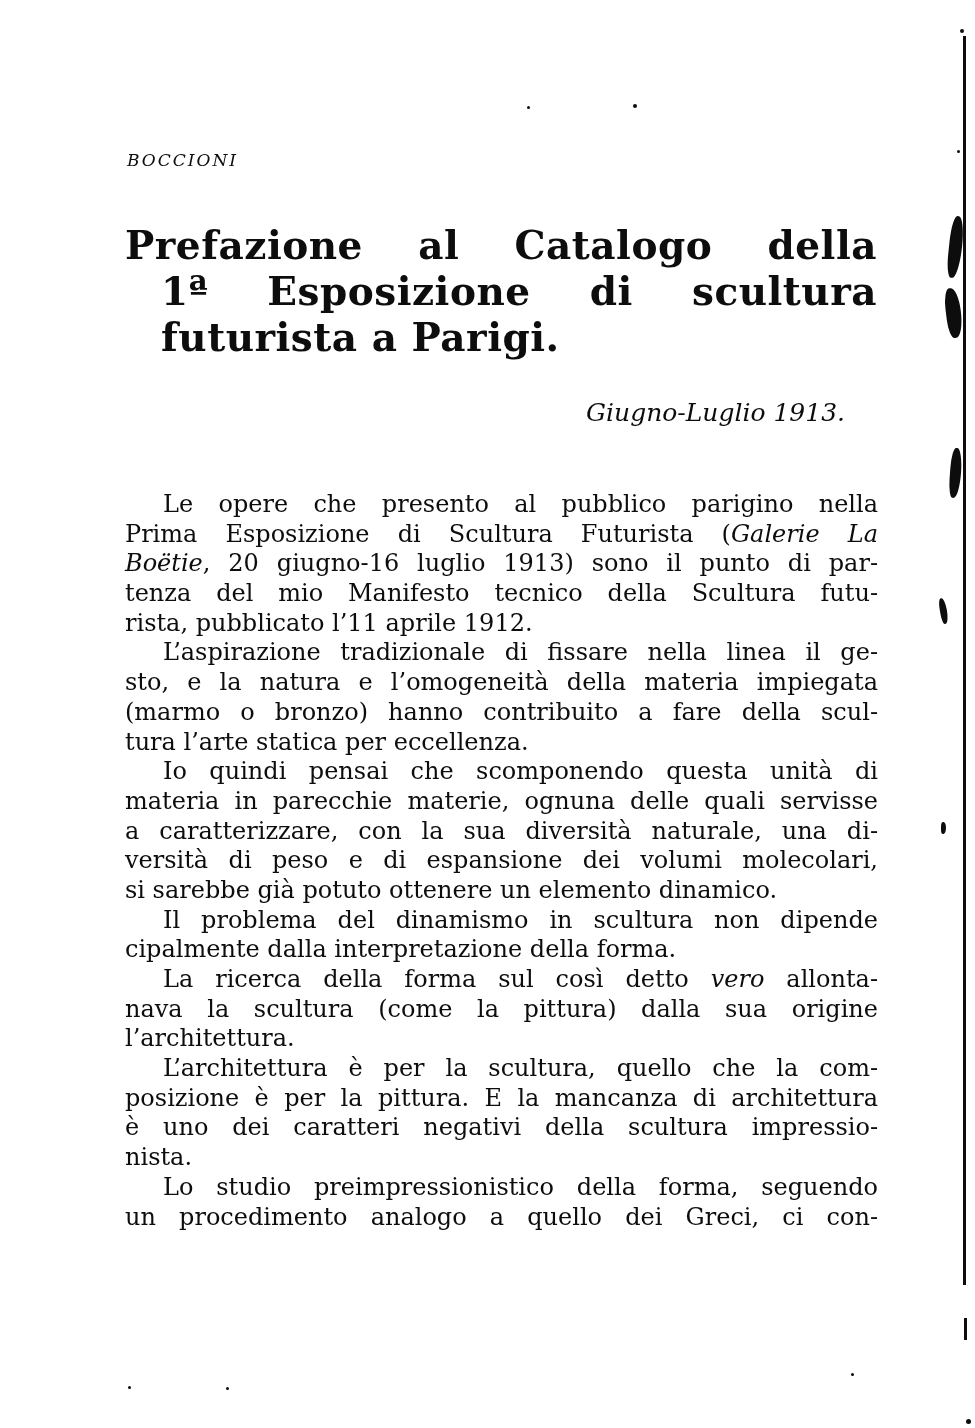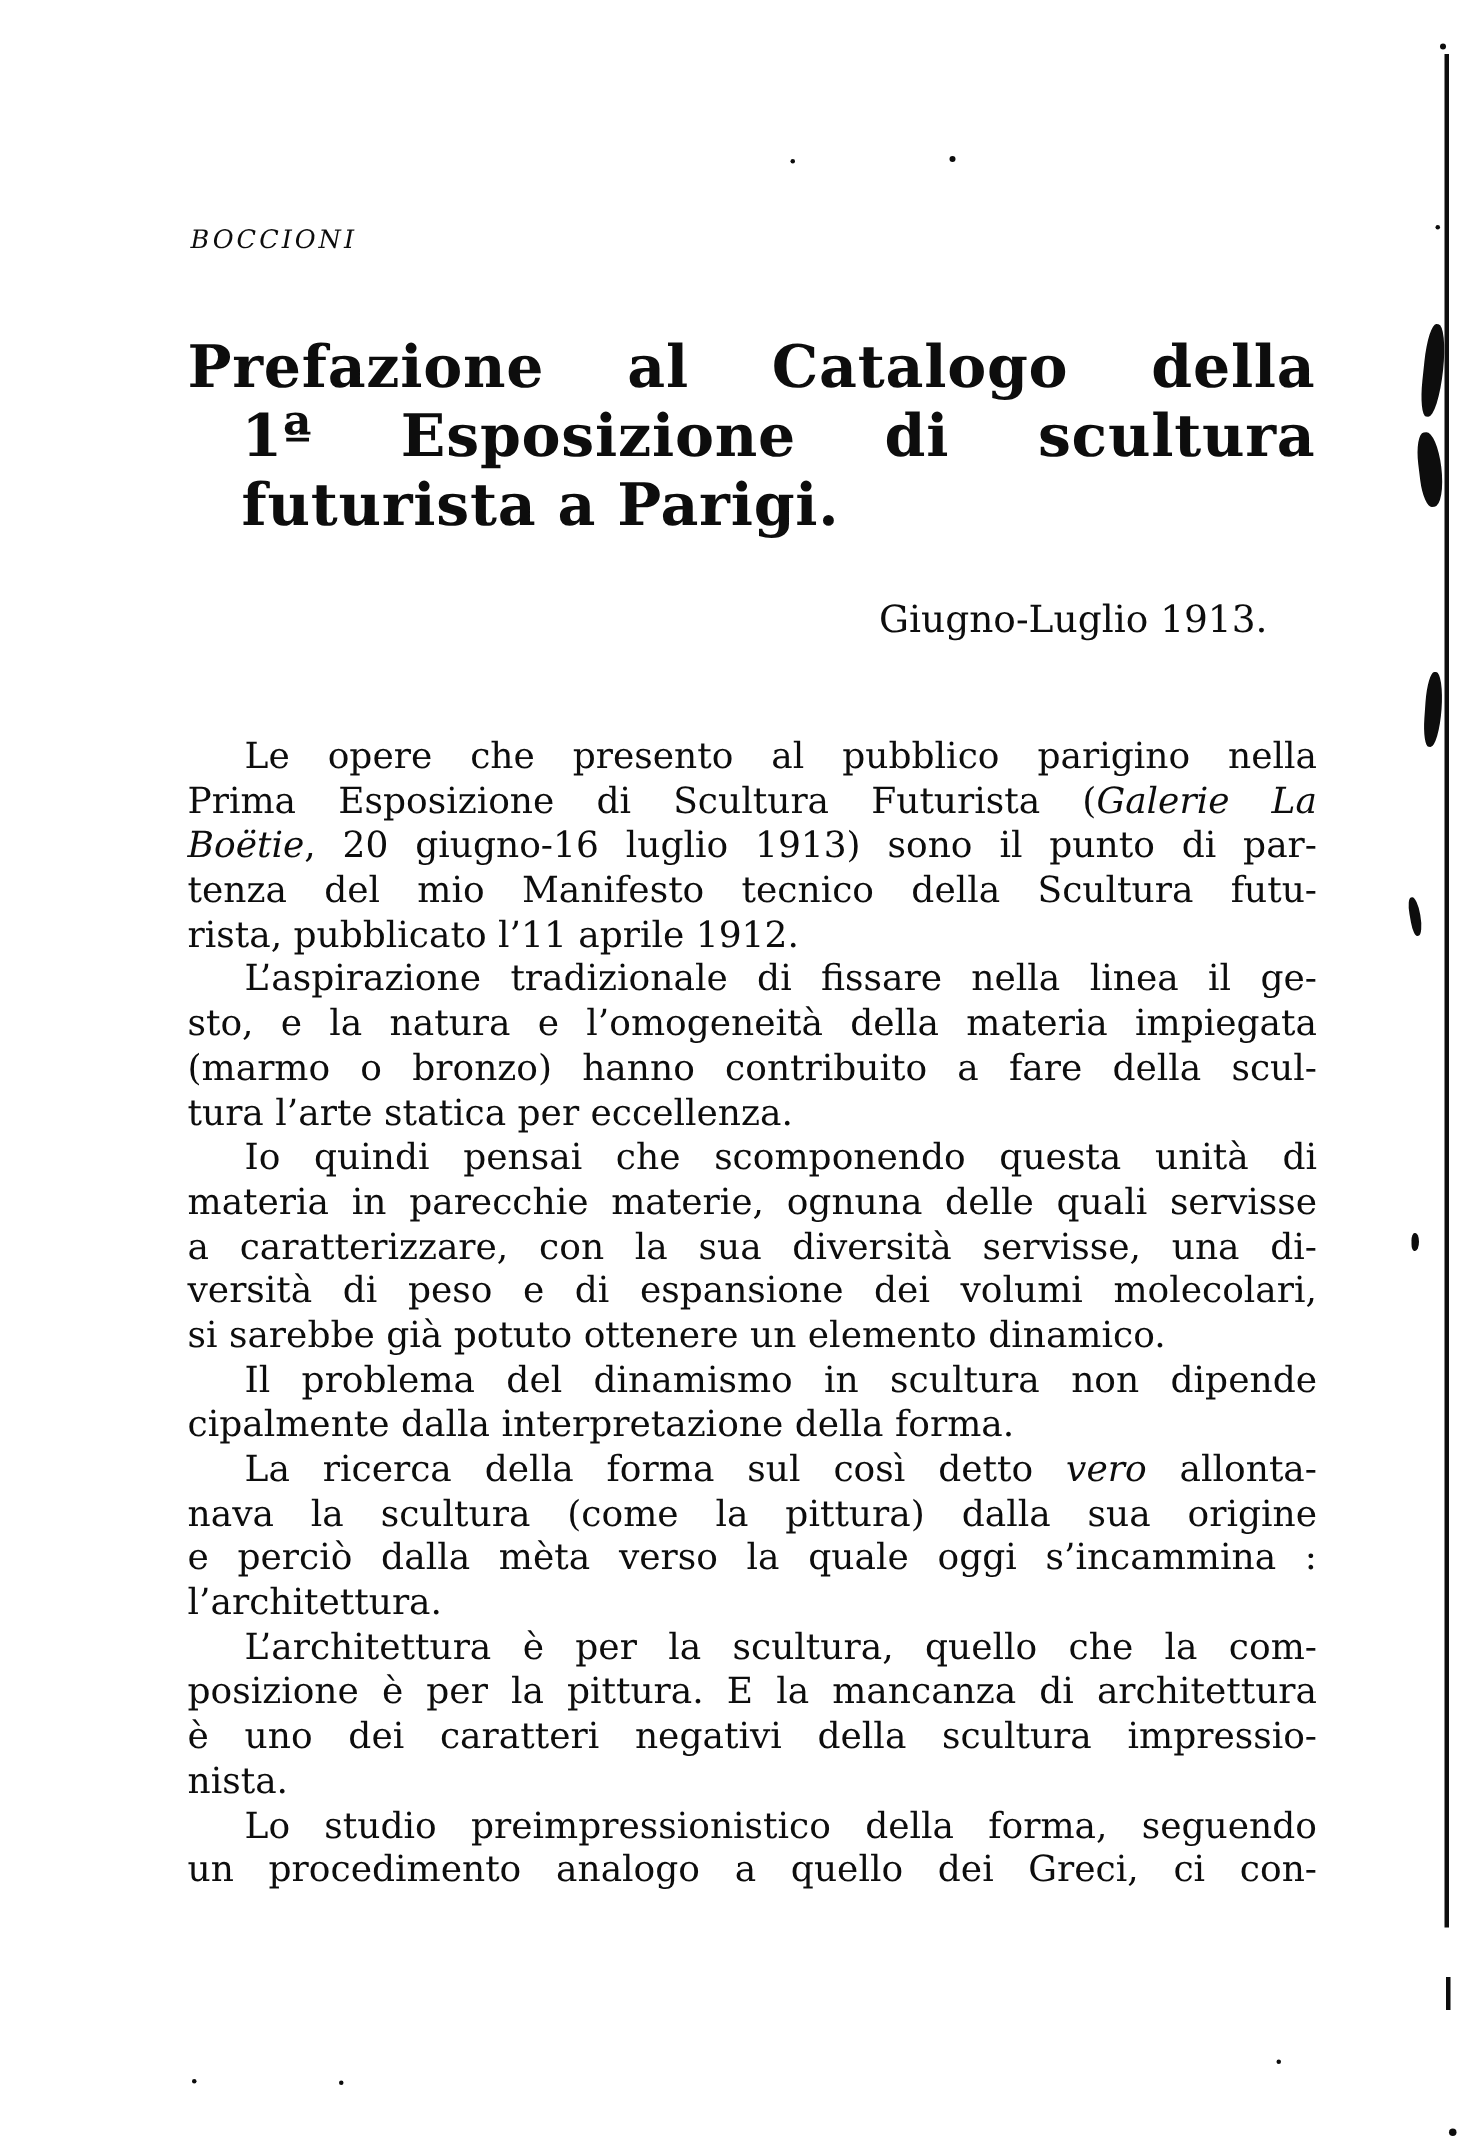--- a/index.html
+++ b/index.html
@@ -30,20 +30,21 @@
     line-height: 46px;
     letter-spacing: 0.5px;
   }
   .title .tl { text-align: justify; text-align-last: justify; }
   .title .tl.indent { padding-left: 36px; }
   .title .tl.lastline { text-align-last: left; }
   .dateline {
     position: absolute;
     right: 130px;
     top: 398px;
+    font-style: italic;
     font-size: 25px;
   }
   .body-text {
     position: absolute;
     left: 125px;
     top: 490px;
     width: 753px;
     font-size: 24px;
     line-height: 29.7px;
   }
@@ -75,28 +76,27 @@
       <div class="line"><span>Prima Esposizione di Scultura Futurista (</span><span class="it">Galerie La</span></div>
       <div class="line"><span class="it">Boëtie</span><span>, 20 giugno-16 luglio 1913) sono il punto di par-</span></div>
       <div class="line"><span>tenza del mio Manifesto tecnico della Scultura futu-</span></div>
       <div class="line plast"><span>rista, pubblicato l’11 aprile 1912.</span></div>
       <div class="line pfirst"><span>L’aspirazione tradizionale di fissare nella linea il ge-</span></div>
       <div class="line"><span>sto, e la natura e l’omogeneità della materia impiegata</span></div>
       <div class="line"><span>(marmo o bronzo) hanno contribuito a fare della scul-</span></div>
       <div class="line plast"><span>tura l’arte statica per eccellenza.</span></div>
       <div class="line pfirst"><span>Io quindi pensai che scomponendo questa unità di</span></div>
       <div class="line"><span>materia in parecchie materie, ognuna delle quali servisse</span></div>
-      <div class="line"><span>a caratterizzare, con la sua diversità servisse, una di-</span></div>
+      <div class="line"><span>a caratterizzare, con la sua diversità naturale, una di-</span></div>
       <div class="line"><span>versità di peso e di espansione dei volumi molecolari,</span></div>
       <div class="line plast"><span>si sarebbe già potuto ottenere un elemento dinamico.</span></div>
       <div class="line pfirst"><span>Il problema del dinamismo in scultura non dipende</span></div>
       <div class="line plast"><span>cipalmente dalla interpretazione della forma.</span></div>
       <div class="line pfirst"><span>La ricerca della forma sul così detto </span><span class="it">vero</span><span> allonta-</span></div>
       <div class="line"><span>nava la scultura (come la pittura) dalla sua origine</span></div>
-      <div class="line"><span>e perciò dalla mèta verso la quale oggi s’incammina :</span></div>
       <div class="line plast"><span>l’architettura.</span></div>
       <div class="line pfirst"><span>L’architettura è per la scultura, quello che la com-</span></div>
       <div class="line"><span>posizione è per la pittura. E la mancanza di architettura</span></div>
       <div class="line"><span>è uno dei caratteri negativi della scultura impressio-</span></div>
       <div class="line plast"><span>nista.</span></div>
       <div class="line pfirst"><span>Lo studio preimpressionistico della forma, seguendo</span></div>
       <div class="line"><span>un procedimento analogo a quello dei Greci, ci con-</span></div>
     </div>
 
   <div id="artifacts">

